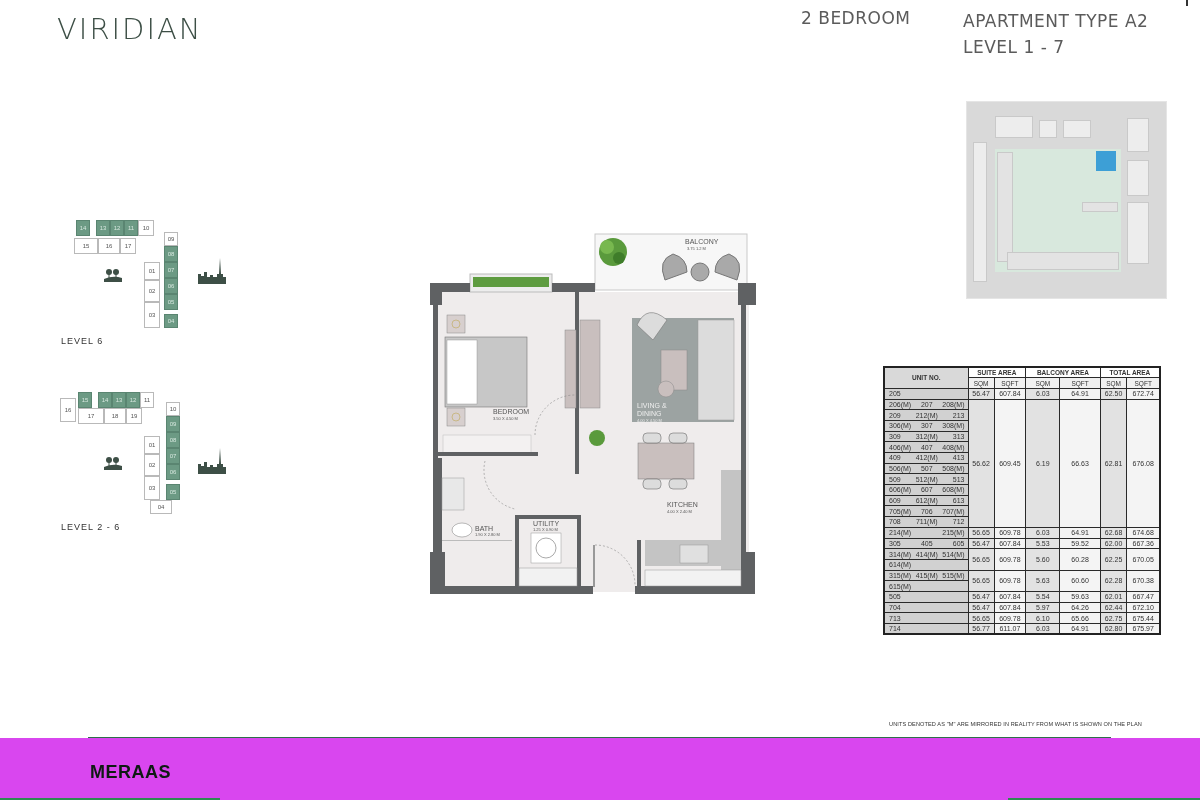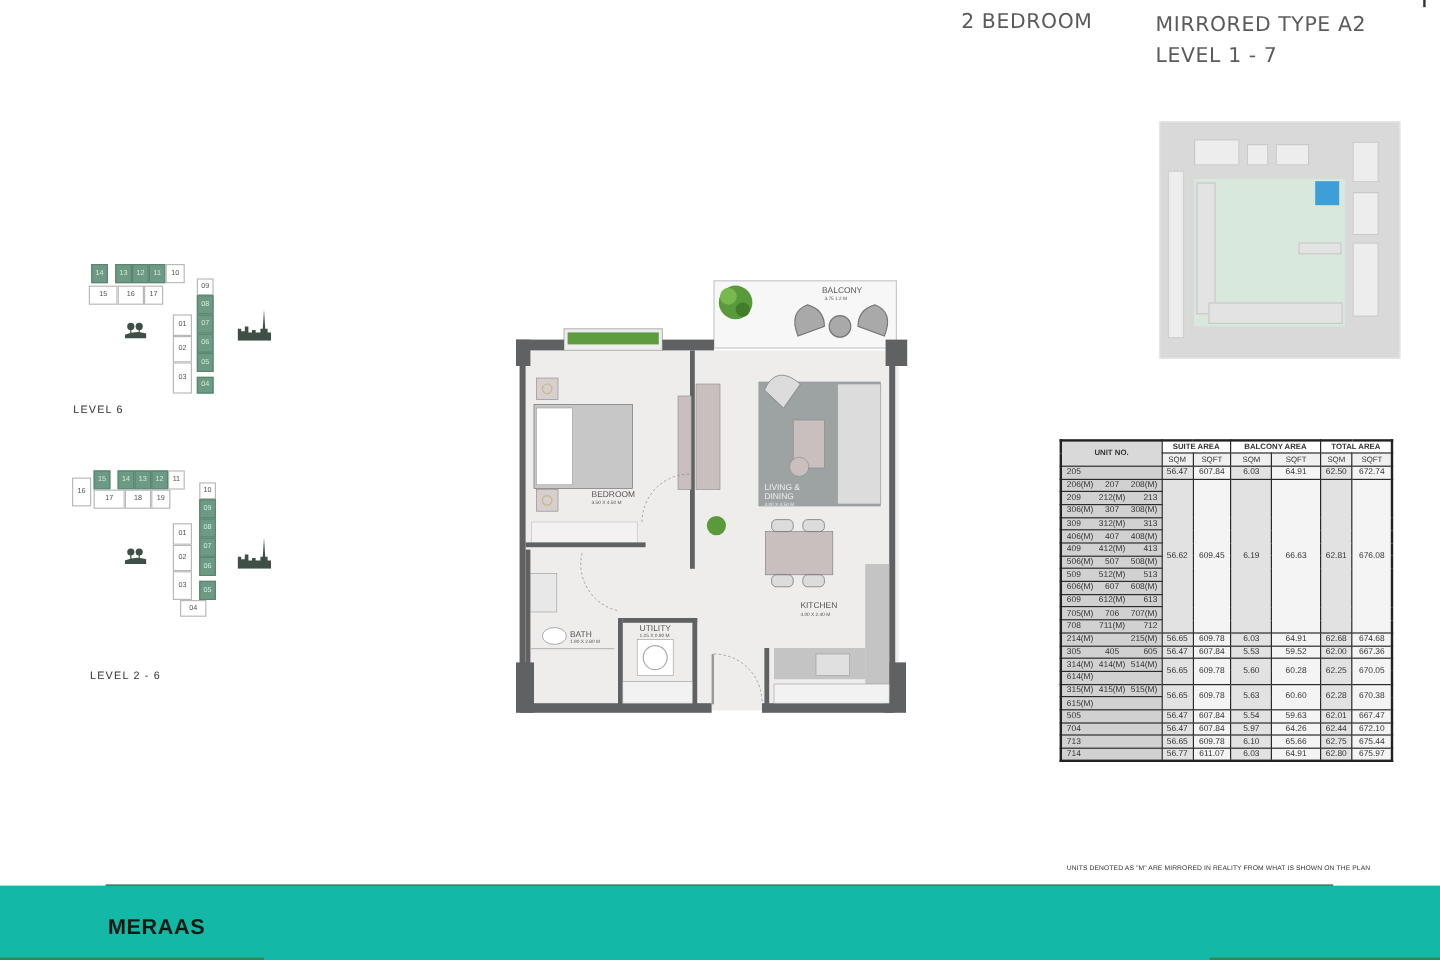--- a/index.html
+++ b/index.html
@@ -34,33 +34,34 @@
   .area-table .unitcol { background: #d1d1d1; text-align: left; padding-left: 4px; }
   .area-table .unithead { background: #d9d9d9; font-weight: bold; font-size: 6.5px; }
   .area-table td.c1, .area-table td.c3, .area-table td.c5 { background: #e2e2e2; }
   .area-table td.c2, .area-table td.c4, .area-table td.c6 { background: #f4f4f4; }
   .area-table th.sub { background: #f0f0f0; font-size: 6.5px; }
   .unit-row { display: flex; justify-content: space-between; padding-right: 3px; }
   .note { position: absolute; left: 889px; top: 721px; font-size: 5.6px; color: #333; letter-spacing: 0.1px; }
 
   
   .footer-line { position: absolute; left: 88px; top: 737px; width: 1023px; height: 2px; background: #2f6e4a; }
-  .footer { position: absolute; left: 0; top: 738px; width: 1200px; height: 62px; background: #14b8a6; }
+  .footer { position: absolute; left: 0; top: 738px; width: 1200px; height: 62px; background: #d946ef; }
   .footer-brand { position: absolute; left: 90px; top: 24px; font-size: 18px; font-weight: bold; color: #0d1a12; letter-spacing: 0.5px; }
   .footer-bottom-line { position: absolute; left: 0; top: 60px; width: 220px; height: 2px; background: #2f8a52; }
   .footer-bottom-line2 { position: absolute; left: 1008px; top: 60px; width: 192px; height: 2px; background: #2f8a52; }
 </style>
 </head>
 <body>
 
 <div class="page">
 
+  <div class="brand-title">VIRIDIAN</div>
   <div class="hdr-bed">2 BEDROOM</div>
   <div class="hdr-type">
-    <div>MIRRORED TYPE A2</div>
+    <div>APARTMENT TYPE A2</div>
     <div>LEVEL 1 - 7</div>
   </div>
   <div class="tick"></div>
 
   <div class="keyplan" id="kp7" style="left:60px;top:218px;width:180px;height:130px;">
       <div class="kp-cell hl" style="left: 16px; top: 2px; width: 14px; height: 16px;">14</div>
       <div class="kp-cell hl" style="left: 36px; top: 2px; width: 14px; height: 16px;">13</div>
       <div class="kp-cell hl" style="left: 50px; top: 2px; width: 14px; height: 16px;">12</div>
       <div class="kp-cell hl" style="left: 64px; top: 2px; width: 14px; height: 16px;">11</div>
       <div class="kp-cell" style="left: 78px; top: 2px; width: 16px; height: 16px;">10</div>
@@ -113,21 +114,21 @@
           <circle cx="5" cy="4" r="3" fill="#3d4f46"></circle>
           <circle cx="12" cy="4" r="3" fill="#3d4f46"></circle>
           <rect x="4.5" y="6" width="1" height="4" fill="#3d4f46"></rect>
           <rect x="11.5" y="6" width="1" height="4" fill="#3d4f46"></rect>
           <path d="M0 14 L0 11 Q9 7 18 10 L18 14 Z" fill="#3d4f46"></path>
         </svg></div>
       <div class="kp-city" style="left: 138px; top: 60px;"><svg width="28" height="26" viewBox="0 0 28 26">
           <path d="M0 26 L0 16 L3 16 L3 18 L6 18 L6 14 L9 14 L9 19 L12 19 L12 17 L15 17 L15 19 L19 19 L19 16 L21 16 L22 0 L23 16 L25 16 L25 19 L28 19 L28 26 Z" fill="#3d4f46"></path>
         </svg></div>
     </div>
-  <div class="kp-label" style="left:75px;top:522px;margin-top:36px;">LEVEL 2 - 6</div>
+  <div class="kp-label" style="left:61px;top:522px;">LEVEL 2 - 6</div>
 
   <div class="siteplan">
     <div class="sp-block" style="left:28px;top:14px;width:38px;height:22px;"></div>
     <div class="sp-block" style="left:72px;top:18px;width:18px;height:18px;"></div>
     <div class="sp-block" style="left:96px;top:18px;width:28px;height:18px;"></div>
     <div class="sp-block" style="left:160px;top:16px;width:22px;height:34px;"></div>
     <div class="sp-block" style="left:160px;top:58px;width:22px;height:36px;"></div>
     <div class="sp-block" style="left:160px;top:100px;width:22px;height:62px;"></div>
     <div class="sp-block" style="left:6px;top:40px;width:14px;height:140px;"></div>
     <div class="sp-green"></div>

